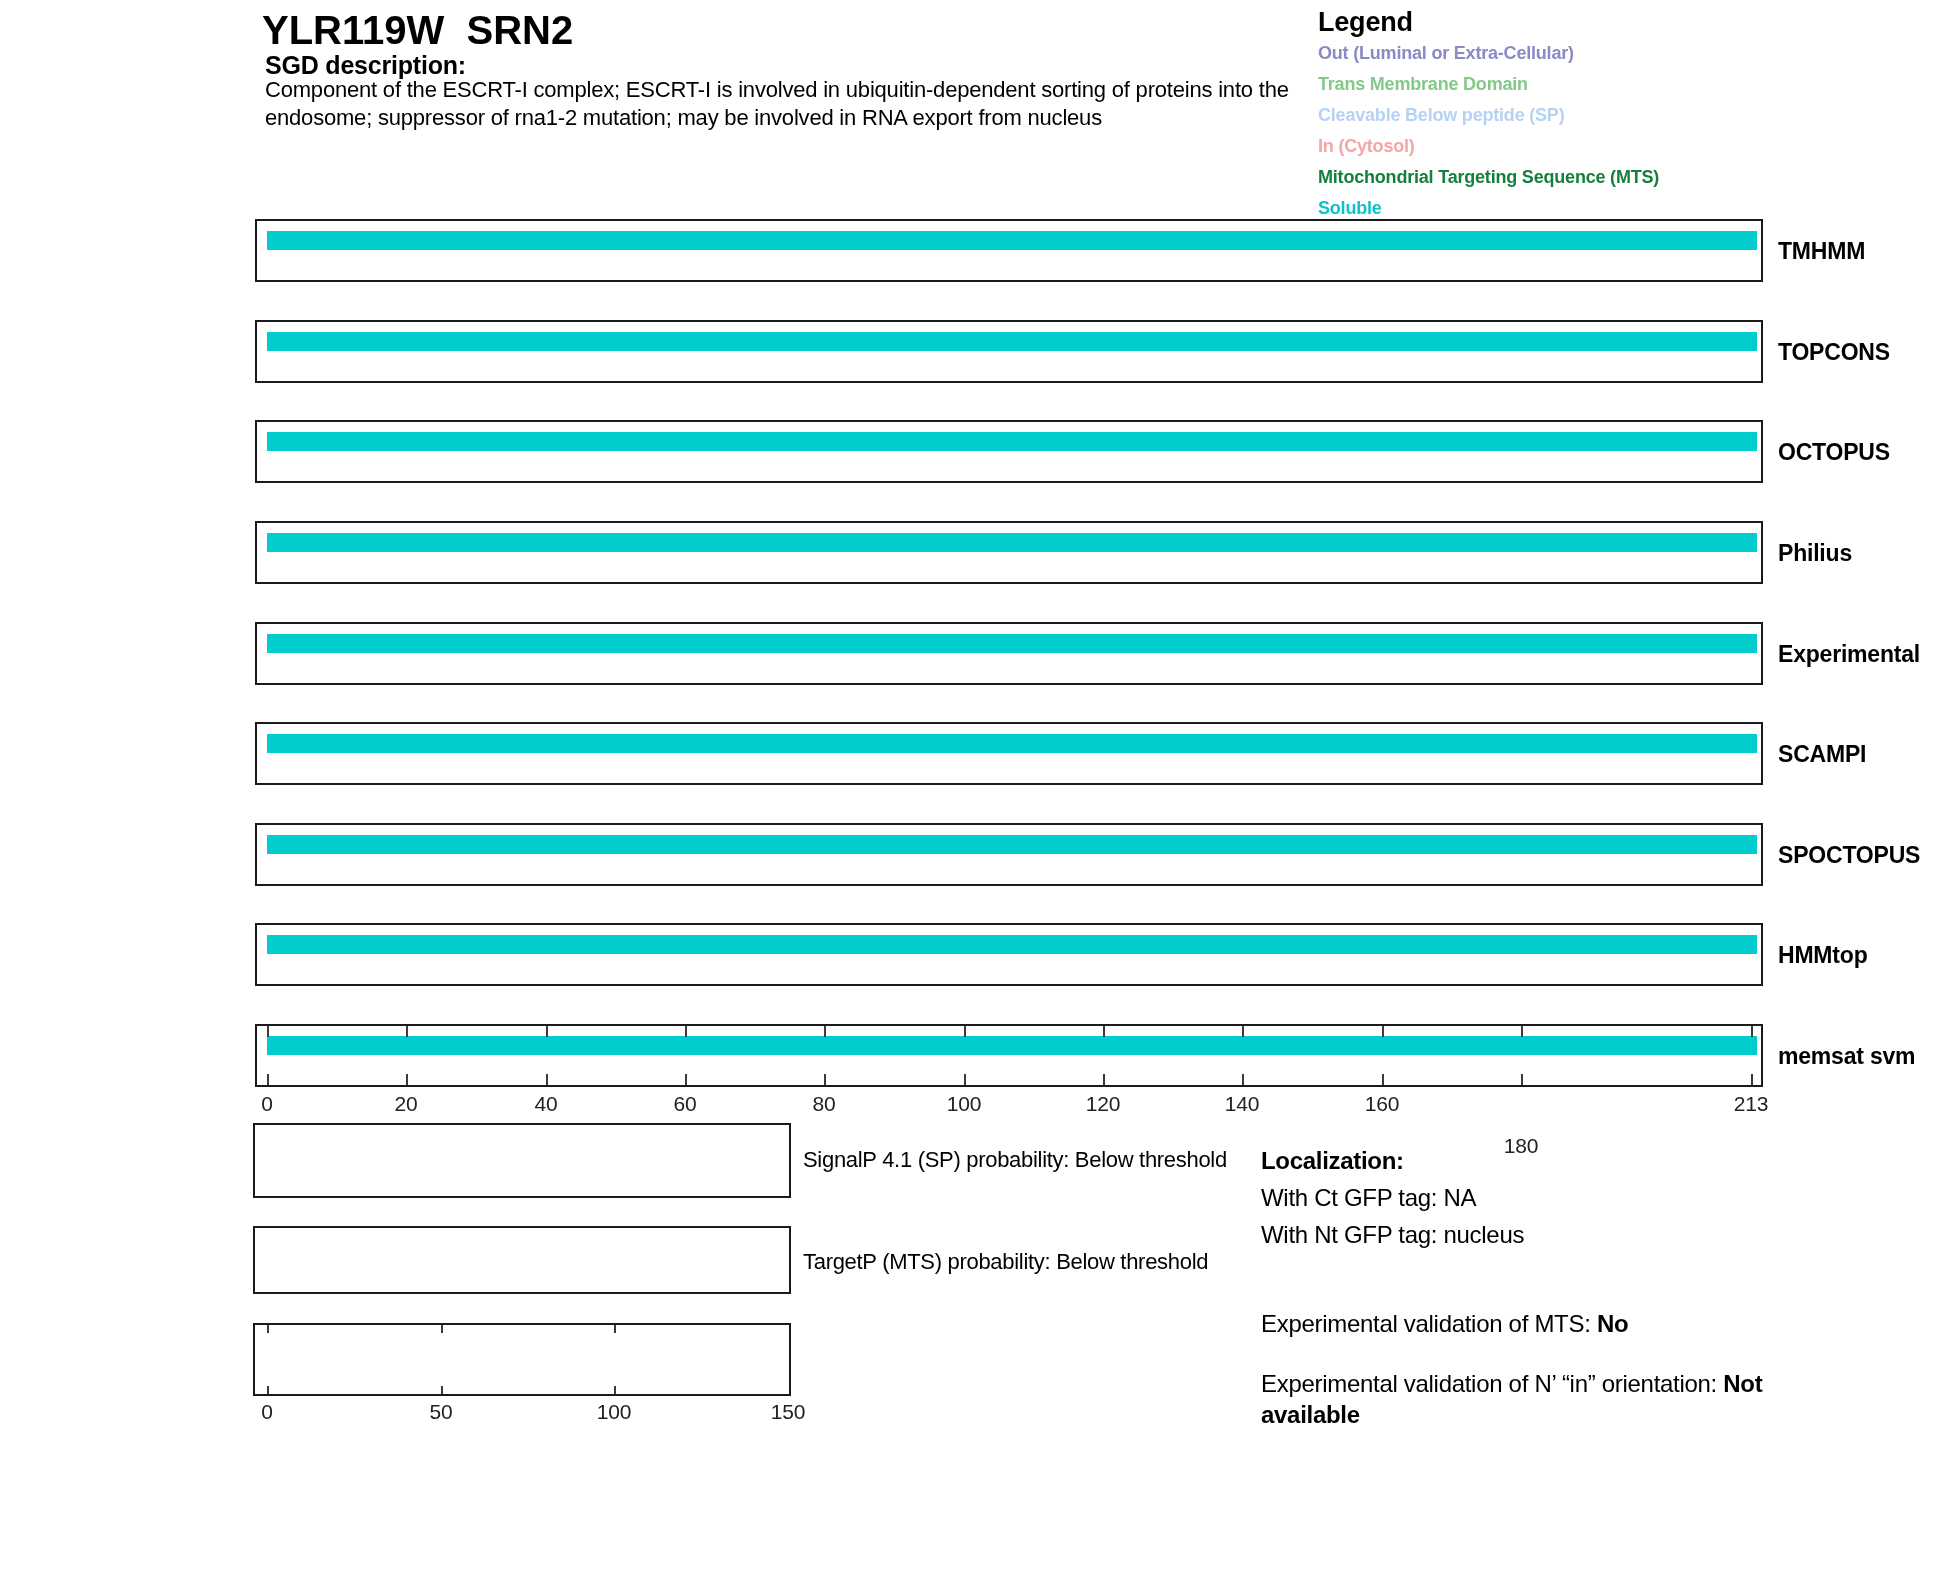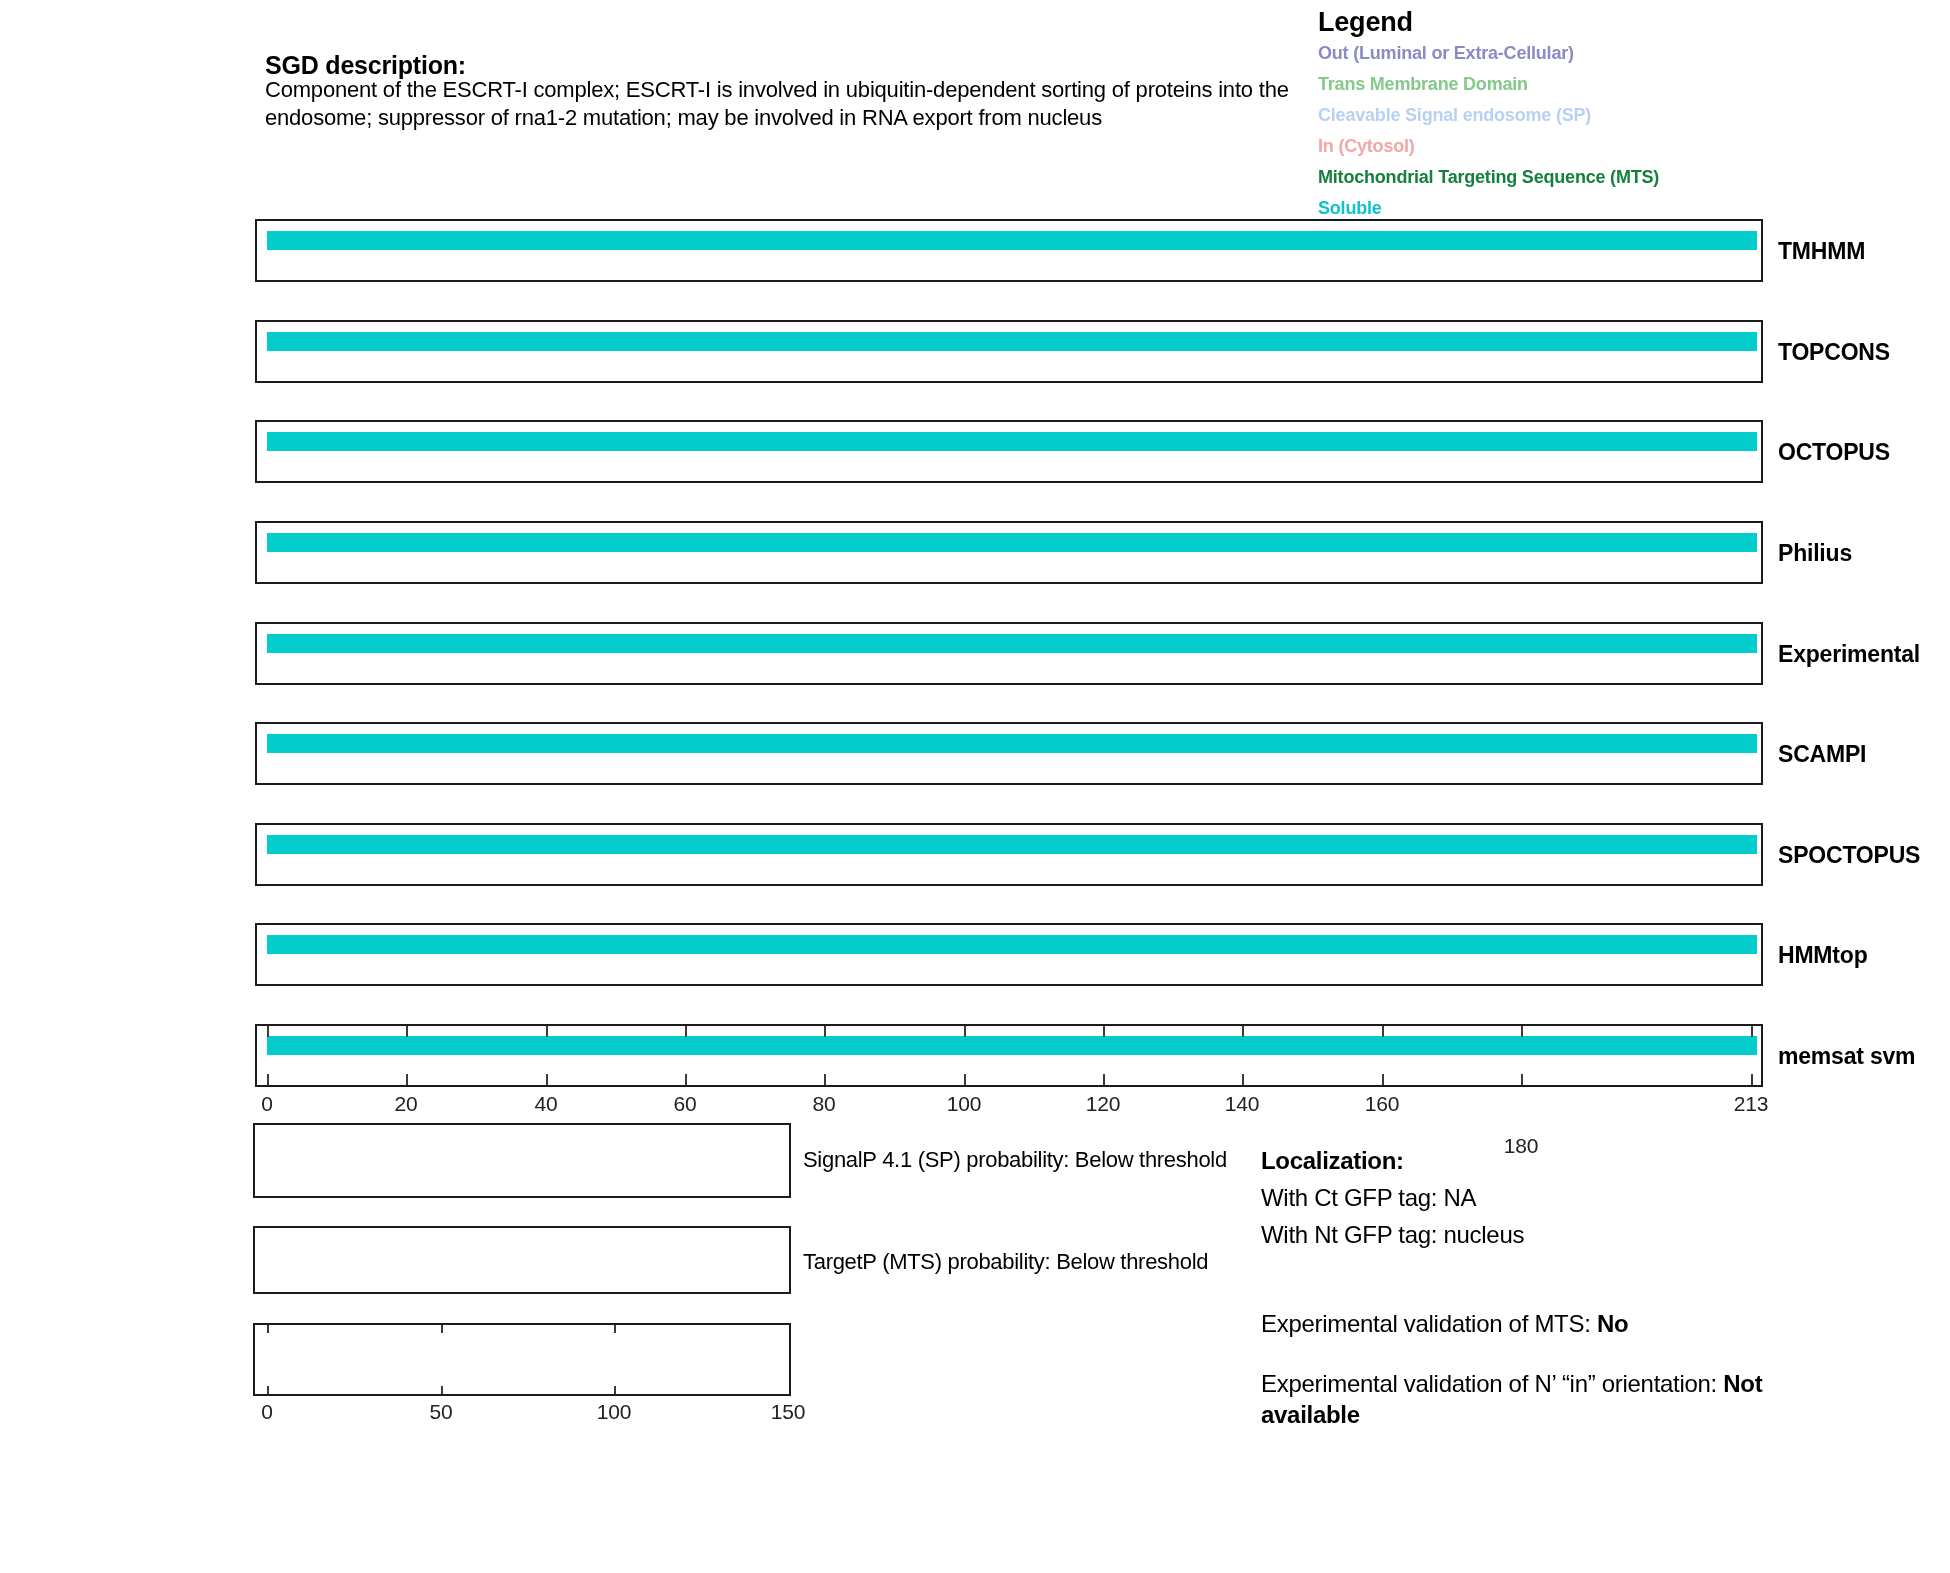--- a/index.html
+++ b/index.html
@@ -30,30 +30,31 @@
   .loc{left:1261px;font-size:24px;letter-spacing:-0.3px;white-space:nowrap;}
   .loc.bold{font-weight:bold;}
   .loc.wrap{white-space:normal;width:600px;line-height:31px;}
   b{font-weight:bold;}
 </style>
 </head>
 <body>
 
 <div id="canvas">
 
+  <div class="abs page-title">YLR119W  SRN2</div>
   <div class="abs sgd-heading">SGD description:</div>
   <div class="abs desc desc1">Component of the ESCRT-I complex; ESCRT-I is involved in ubiquitin-dependent sorting of proteins into the</div>
   <div class="abs desc desc2">endosome; suppressor of rna1-2 mutation; may be involved in RNA export from nucleus</div>
 
   <div class="abs legend">
     <div class="legend-title">Legend</div>
     <div id="legend-items">
         <div class="legend-item" style="color: rgb(138, 138, 198);">Out (Luminal or Extra-Cellular)</div>
         <div class="legend-item" style="color: rgb(132, 201, 137);">Trans Membrane Domain</div>
-        <div class="legend-item" style="color: rgb(183, 209, 243);">Cleavable Signal endosome (SP)</div>
+        <div class="legend-item" style="color: rgb(183, 209, 243);">Cleavable Below peptide (SP)</div>
         <div class="legend-item" style="color: rgb(242, 167, 167);">In (Cytosol)</div>
         <div class="legend-item" style="color: #15803d;">Mitochondrial Targeting Sequence (MTS)</div>
         <div class="legend-item" style="color: rgb(15, 195, 201);">Soluble</div>
       </div>
   </div>
 
   <div id="tracks">
       <div class="abs plot-box track-box" style="top: 219px; border-color: rgb(27, 27, 27);">
         <div class="bar" style="background: rgb(3, 204, 205);"></div>
       </div>

